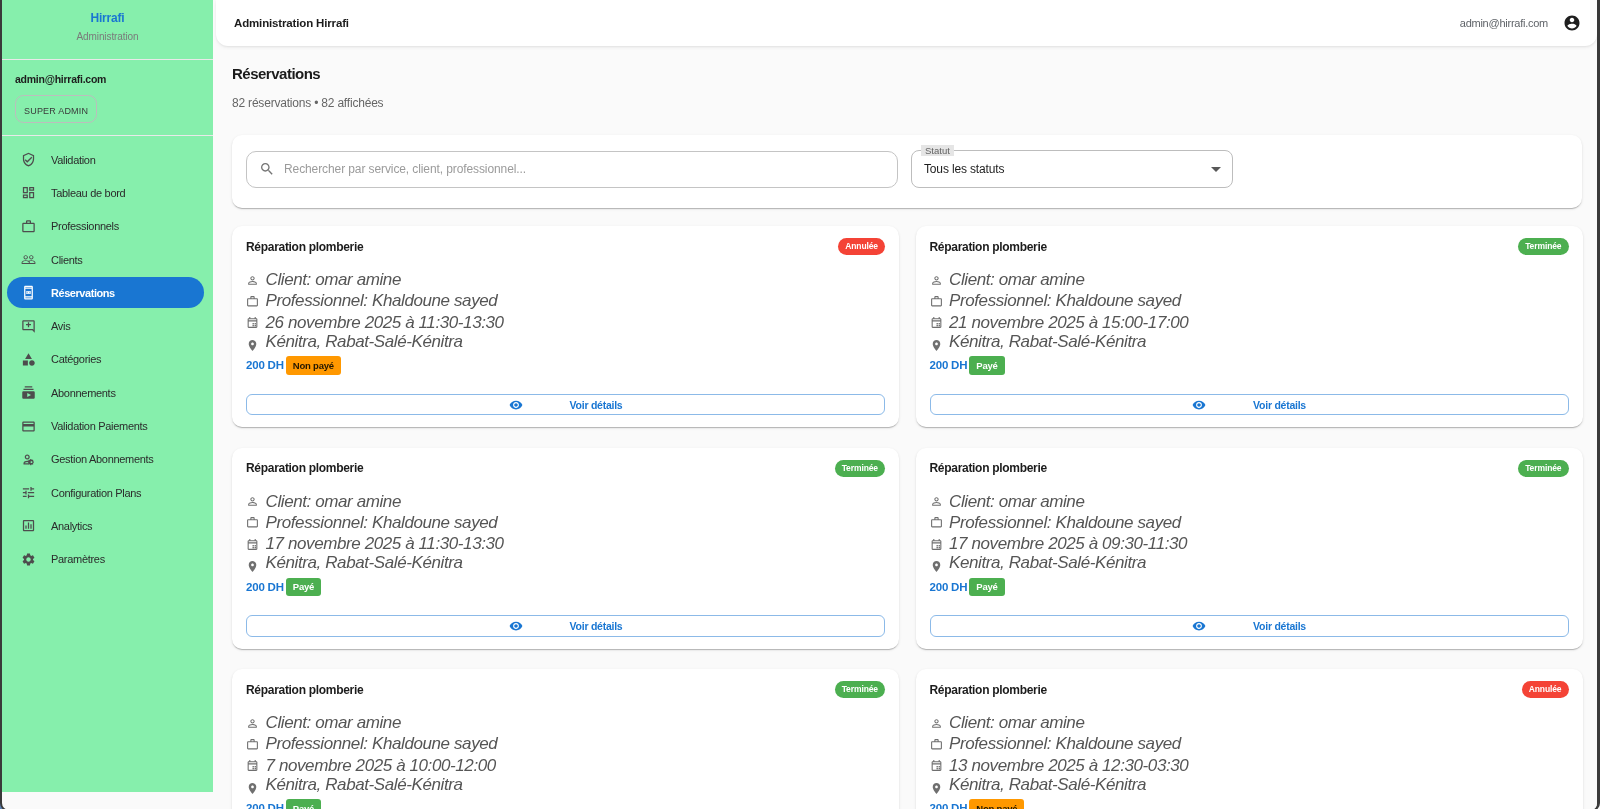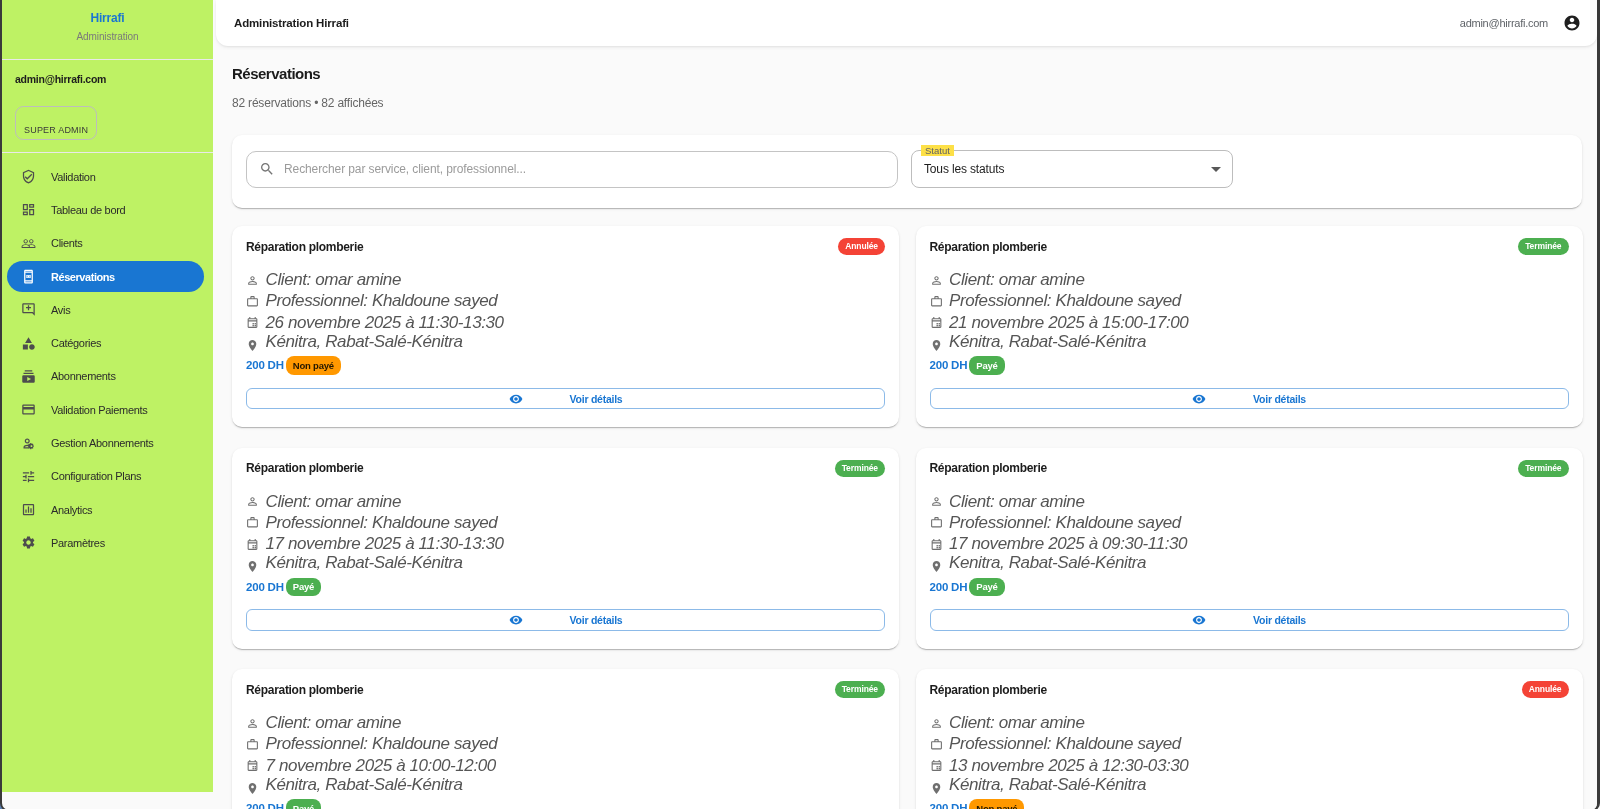--- a/index.html
+++ b/index.html
@@ -14,31 +14,31 @@
     border-left:2px solid #3a3a3a;
     border-right:3px solid #3a3a3a;
     border-radius:0 0 9px 9px;
     overflow:hidden;
     background:#fafafa;
   }
 
   
   .sidebar {
     position:absolute; left:0; top:0; bottom:18px; width:211px;
-    background:#bef264; z-index:3;
+    background:#86efac; z-index:3;
   }
   .brand { text-align:center; padding-top:11px; height:59px; }
   .brand-name { color:#1976d2; font-size:12px; font-weight:700; letter-spacing:-0.2px; line-height:15px; }
   .brand-sub { color:#7a7a7a; font-size:10px; letter-spacing:-0.1px; margin-top:5px; }
   .divider { border-top:1px solid #e9e9e9; }
   .userbox { padding:13px 13px 12px 13px; }
   .user-email { font-size:10.5px; font-weight:700; letter-spacing:-0.25px; color:#1d1d1d; }
   .role-chip {
-    display:inline-block; margin-top:21px; height:28px; line-height:15px;
-    border:1px solid #bdbdbd; border-radius:8.5px; padding:16px 8px;
+    display:inline-block; margin-top:10px; height:28px; line-height:15px;
+    border:1px solid #bdbdbd; border-radius:8.5px; padding:8px 8px;
     font-size:9px; letter-spacing:0.2px; color:#3a3a3a;
   }
   .menu { padding:8px 9px 0 5px; }
   .menu-item {
     display:flex; align-items:center; height:31.3px; margin-bottom:2px;
     border-radius:16px; padding-left:14px; cursor:pointer;
   }
   .menu-item .mi-icon { width:15px; height:15px; flex:0 0 15px; color:#4d4d4d; }
   .menu-item .mi-icon svg { width:15px; height:15px; display:block; fill:currentColor; }
   .menu-item .mi-label { margin-left:15px; font-size:11px; letter-spacing:-0.3px; color:#2b2b2b; }
@@ -80,21 +80,21 @@
     font-family:"Liberation Sans", sans-serif; font-size:12px; letter-spacing:-0.1px; color:#1d1d1d;
     padding-left:9px; padding-right:10px;
   }
   .searchbox input::placeholder { color:#9b9b9b; opacity:1; }
   .selectbox {
     position:relative; margin-left:13px; width:322px; height:38px; margin-top:-0.5px;
     border:1px solid #bdbdbd; border-radius:8px; background:#fff; cursor:pointer;
     display:flex; align-items:center;
   }
   .selectbox .sel-label {
-    position:absolute; top:-6px; left:9px; background:#fde047; padding:0 4px;
+    position:absolute; top:-6px; left:9px; background:#e5e5e5; padding:0 4px;
     font-size:9.5px; letter-spacing:0; color:#636363; line-height:11px;text-align:center;
   }
   .selectbox .sel-value { margin-left:12px; font-size:12px; letter-spacing:-0.15px; color:#1d1d1d; }
   .selectbox .sel-arrow {
     position:absolute; right:11px; top:16px; width:0; height:0;
     border-left:5px solid transparent; border-right:5px solid transparent; border-top:5.5px solid #585858;
   }
 
   .grid { margin-top:18px; display:grid; grid-template-columns:667px 667px; column-gap:16.5px; row-gap:20.5px; }
   .card {
@@ -112,27 +112,27 @@
   .chip.success { background:#4caf50; color:#ffffff; }
   .card-rows { margin-top:16.5px; }
   .crow { display:flex; align-items:center; height:16px; margin-bottom:5.3px; }
   .crow:last-child { margin-bottom:0;align-items:flex-end; }
   .crow .ci { width:13px; height:13px; flex:0 0 13px; margin-right:6.5px; }
   .crow .ci svg { width:13px; height:13px; display:block; fill:#6f6f6f; }
   .crow .ct { font-size:17px; letter-spacing:-0.4px; color:#555555; white-space:nowrap;font-style:italic; }
   .price-row { margin-top:4px; height:19px; display:flex; align-items:center; }
   .price { font-size:11.5px; font-weight:700; letter-spacing:-0.2px; color:#1976d2; }
   .pay-chip {
-    display:inline-flex; align-items:center; height:18.5px; border-radius:8px;
+    display:inline-flex; align-items:center; height:18.5px; border-radius:3px;
     margin-left:2px; padding:0 7px; font-size:9.5px; font-weight:700; letter-spacing:-0.2px;
   }
   .pay-chip.success { background:#4caf50; color:#fff; }
   .pay-chip.warning { background:#ff9800; color:#241800; }
   .details-btn {
-    margin-top:13px; width:100%; height:21.5px; border:1px solid rgba(25,118,210,0.5);
+    margin-top:19px; width:100%; height:21.5px; border:1px solid rgba(25,118,210,0.5);
     border-radius:6px; background:transparent; cursor:pointer;
     display:flex; align-items:center; justify-content:center;
     font-family:"Liberation Sans", sans-serif; color:#1976d2;gap:41px;
   }
   .details-btn svg { width:14px; height:14px; fill:#1976d2; margin-right:6px; }
   .details-btn .bt { font-size:10.5px; font-weight:700; letter-spacing:-0.25px; }
 </style>
 </head>
 <body>
 
@@ -158,20 +158,28 @@
           </span>
     <span class="mi-label">Validation</span>
   </div>
         <div class="menu-item">
     <span class="mi-icon">
             <svg viewBox="0 0 24 24" fill="currentColor">
               <path d="M19 5v2h-4V5h4M9 5v6H5V5h4m10 8v6h-4v-6h4M9 17v2H5v-2h4M21 3h-8v6h8V3zM11 3H3v10h8V3zm10 8h-8v10h8V11zm-10 4H3v6h8v-6z"></path>
             </svg>
           </span>
     <span class="mi-label">Tableau de bord</span>
+  </div>
+        <div class="menu-item">
+    <span class="mi-icon">
+            <svg viewBox="0 0 24 24" fill="currentColor">
+              <path d="M14 6V4h-4v2h4zM4 8v11h16V8H4zm16-2c1.11 0 2 .89 2 2v11c0 1.11-.89 2-2 2H4c-1.11 0-2-.89-2-2l.01-11c0-1.11.88-2 1.99-2h4V4c0-1.11.89-2 2-2h4c1.11 0 2 .89 2 2v2h4z"></path>
+            </svg>
+          </span>
+    <span class="mi-label">Professionnels</span>
   </div>
         <div class="menu-item">
     <span class="mi-icon">
             <svg viewBox="0 0 24 24" fill="currentColor">
               <path d="M16.5 13c-1.2 0-3.07.34-4.5 1-1.43-.67-3.3-1-4.5-1C5.33 13 1 14.08 1 16.25V19h22v-2.75c0-2.17-4.33-3.25-6.5-3.25zm-4 4.5h-10v-1.25c0-.54 2.56-1.75 5-1.75s5 1.21 5 1.75v1.25zm9.5 0H14v-1.25c0-.46-.2-.86-.52-1.22.88-.3 1.96-.53 3.02-.53 2.44 0 5 1.21 5 1.75v1.25zM7.5 12c1.93 0 3.5-1.57 3.5-3.5S9.43 5 7.5 5 4 6.57 4 8.5 5.57 12 7.5 12zm0-5.5c1.1 0 2 .9 2 2s-.9 2-2 2-2-.9-2-2 .9-2 2-2zm9 5.5c1.93 0 3.5-1.57 3.5-3.5S18.43 5 16.5 5 13 6.57 13 8.5s1.57 3.5 3.5 3.5zm0-5.5c1.1 0 2 .9 2 2s-.9 2-2 2-2-.9-2-2 .9-2 2-2z"></path>
             </svg>
           </span>
     <span class="mi-label">Clients</span>
   </div>
         <div class="menu-item selected">

